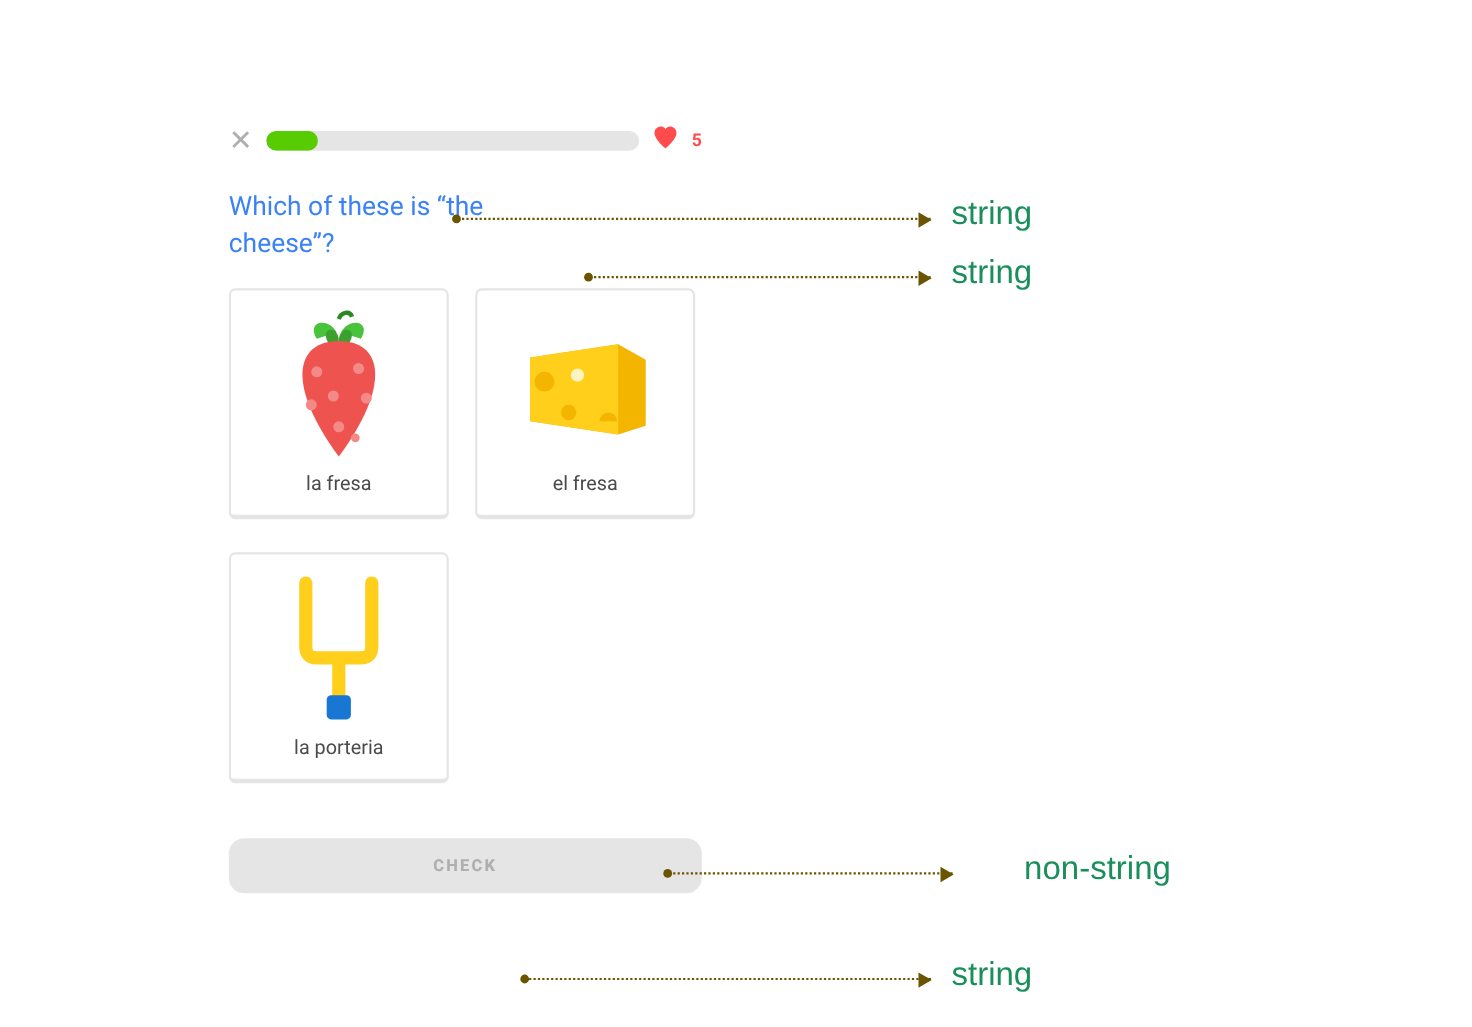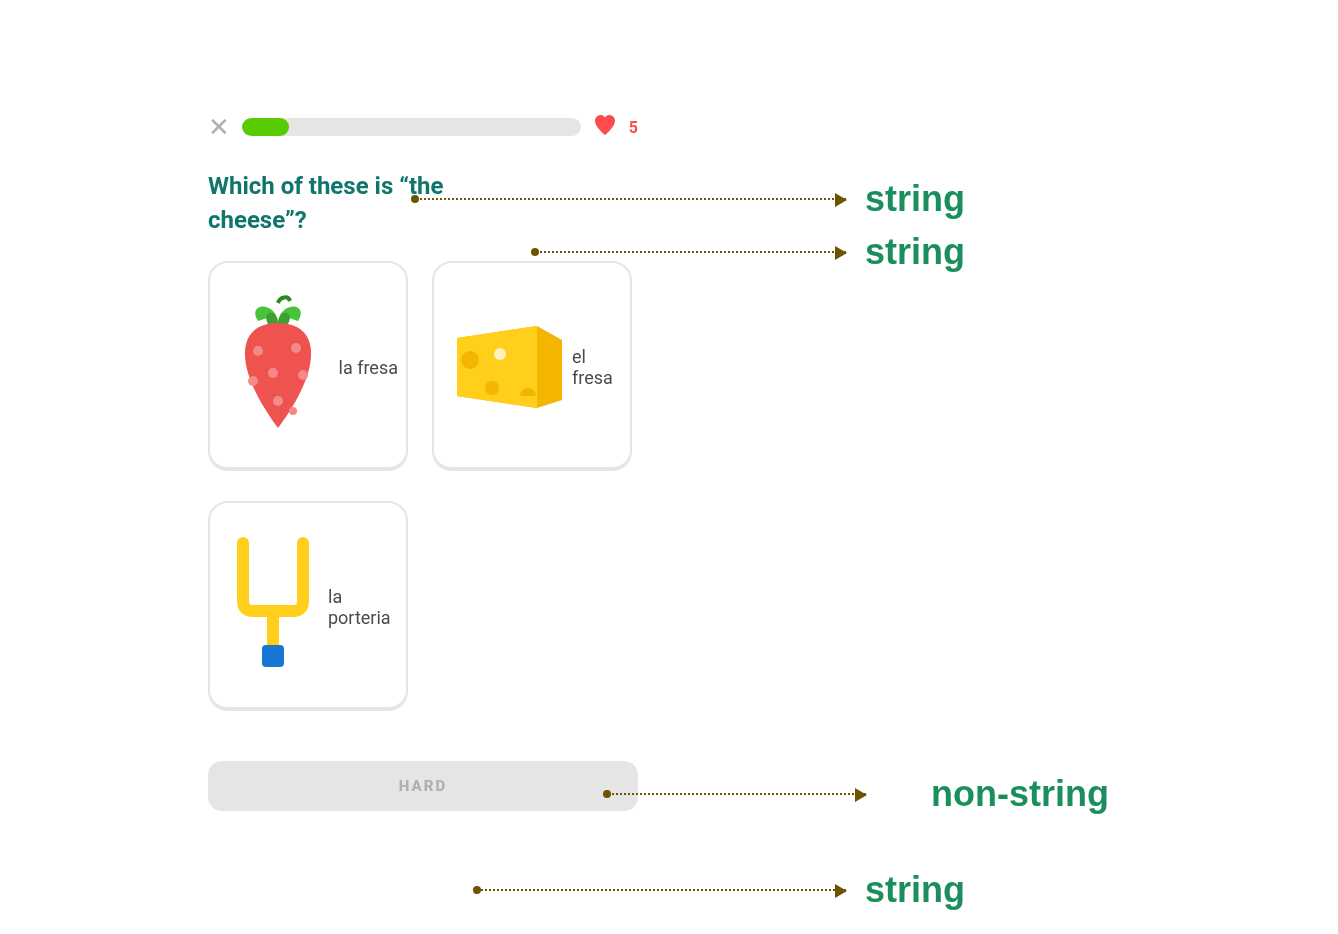--- a/index.html
+++ b/index.html
@@ -70,38 +70,38 @@
   }
   .badge-text {
     color: #ff4b4b;
     font-weight: 800;
     letter-spacing: 1.5px;
     font-size: 15px;
     text-transform: uppercase;
   }
   .question {
     font-size: 24px;
-    font-weight: 700;
-    color: #0f766e;
+    font-weight: 400;
+    color: #3b82f6;
     line-height: 1.4;
     margin-bottom: 24px;
     max-width: 320px;
   }
   .grid {
     display: grid;
     grid-template-columns: 200px 200px;
     gap: 30px 24px;
   }
   .card {
     border: 2px solid #e5e5e5;
     border-bottom-width: 4px;
-    border-radius: 20px;
+    border-radius: 6px;
     height: 210px;
     display: flex;
-    flex-direction: row;
+    flex-direction: column;
     align-items: center;
     justify-content: flex-end;
     padding: 14px 8px 18px;
     cursor: pointer;
     background: #fff;
   }
   .card-img {
     flex: 1;
     display: flex;
     align-items: center;
@@ -126,22 +126,22 @@
     font-weight: 800;
     letter-spacing: 2px;
     font-size: 15px;
     cursor: pointer;
   }
   
   .annot-label {
     position: absolute;
     color: #1a8f5c;
     font-family: "Segoe UI", Helvetica, Arial, sans-serif;
-    font-weight: 700;
-    font-size: 36px;
+    font-weight: 400;
+    font-size: 30px;
   }
   .arrow {
     position: absolute;
     border-top: 2.5px dotted #6b5400;
     height: 0;
   }
   .arrow::before {
     content: "";
     position: absolute;
     left: -5px;
@@ -227,21 +227,21 @@
           <rect x="49" y="78" width="12" height="40" fill="#ffcf1b"></rect>
           <rect x="44" y="112" width="22" height="22" rx="4" fill="#1976d2"></rect>
         </svg>
       </div>
       <div class="card-label">la porteria</div>
     </div>
 
   </div>
 
   <div class="check-btn">
-    <span>HARD</span>
+    <span>CHECK</span>
   </div>
 
 </div>
 
 <div class="arrow" style="left:416px; top:198px; width:430px;"></div>
 <div class="annot-label" style="left:865px; top:178px;">string</div>
 
 <div class="arrow" style="left:536px; top:251px; width:310px;"></div>
 <div class="annot-label" style="left:865px; top:231px;">string</div>
 

